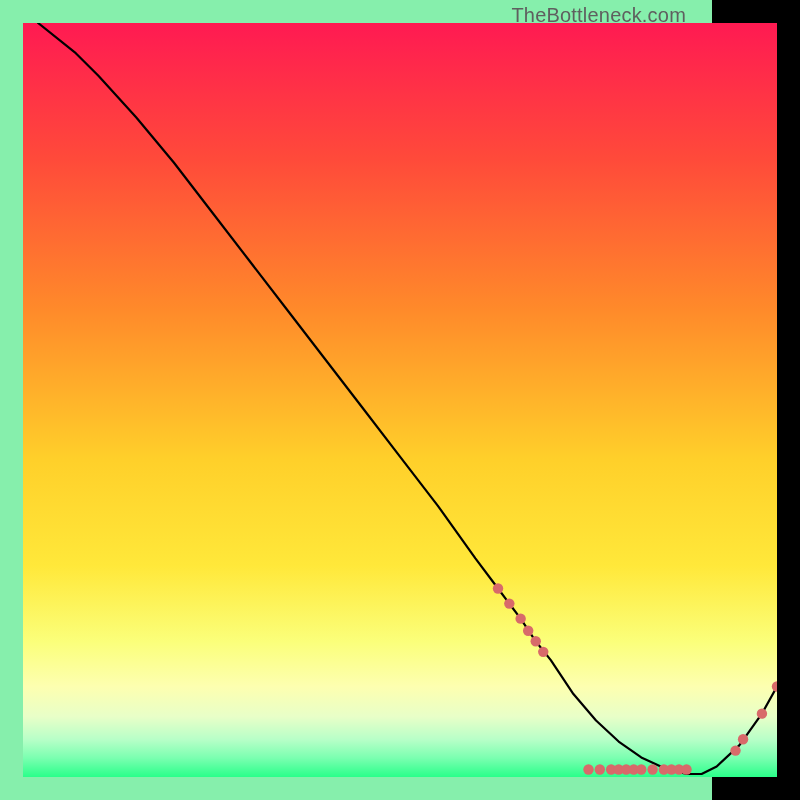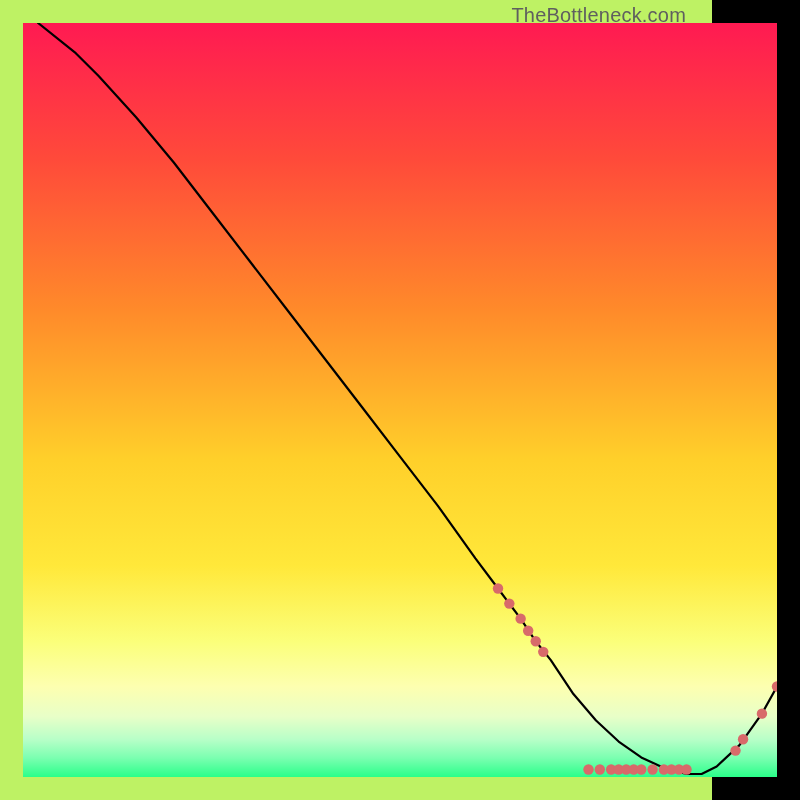--- a/index.html
+++ b/index.html
@@ -8,21 +8,21 @@
     width: 800px;
     height: 800px;
     background: #000;
     overflow: hidden;
     font-family: Arial, Helvetica, sans-serif;
   }
   .stage {
     position: relative;
     width: 712px;
     height: 800px;
-    background: #bef264;
+    background: #86efac;
   }
   .plot-area {
     position: absolute;
     left: 23px;
     top: 23px;
     width: 754px;
     height: 754px;
   }
   .gradient-bg {
     position: absolute;

